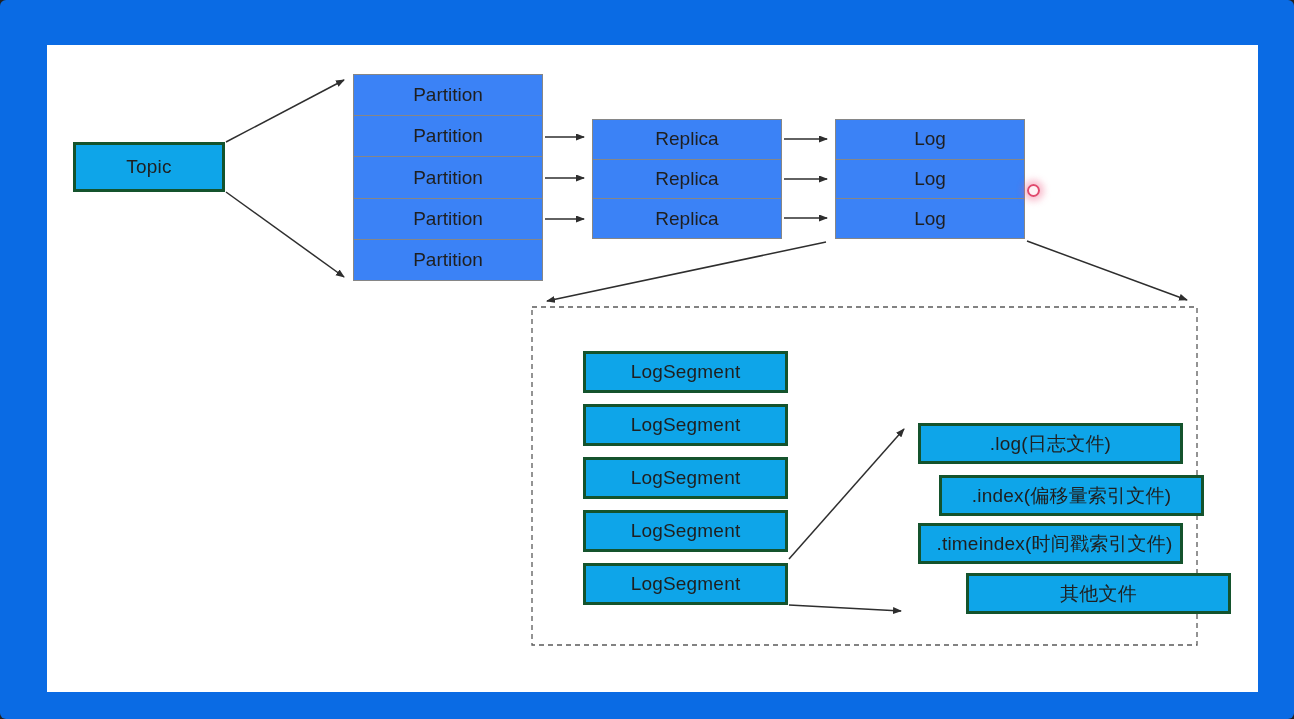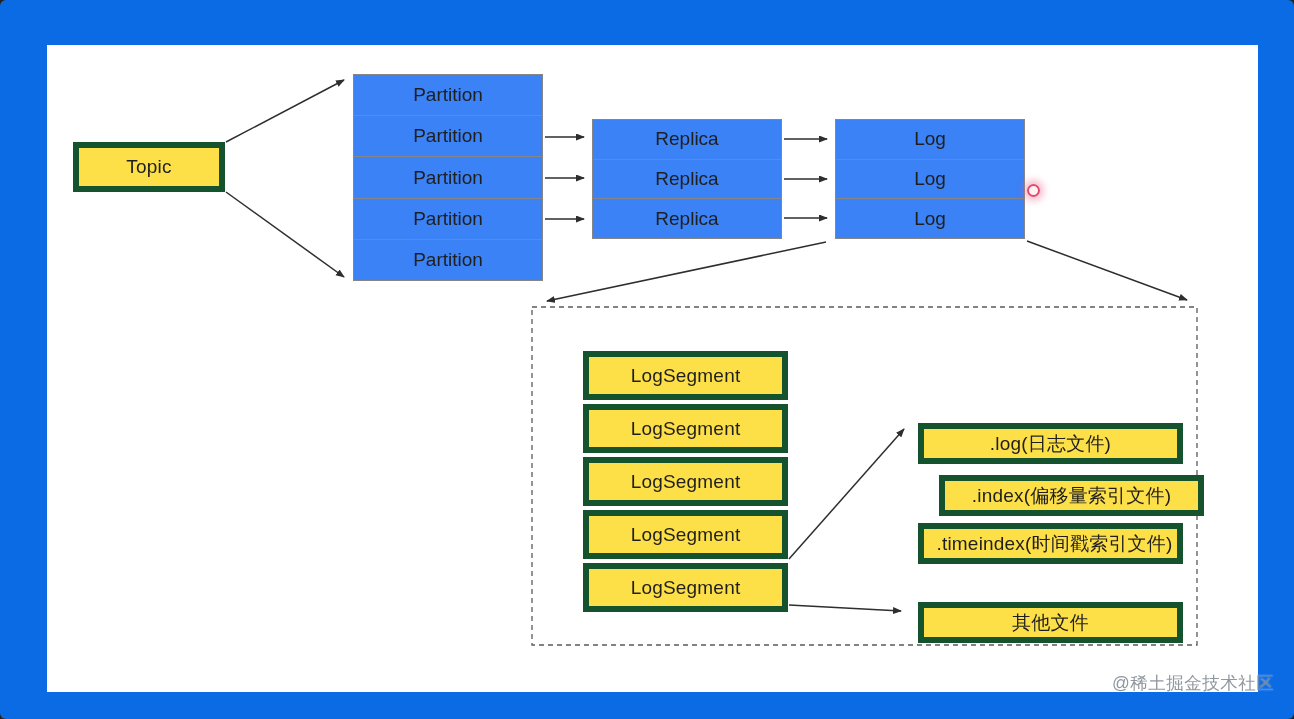--- a/index.html
+++ b/index.html
@@ -8,41 +8,41 @@
     background:#0a6be4;border-radius:6px;
     font-family:"Liberation Sans","DejaVu Sans",sans-serif;
     color:#1f1f1f;
   }
   .canvas{
     position:absolute;left:47px;top:45px;width:1211px;height:647px;
     background:#ffffff;
   }
   .overlay{position:absolute;left:0;top:0;width:1294px;height:719px;pointer-events:none;}
   .box{
-    position:absolute;background:#fde047;border:6px solid #14532d;
+    position:absolute;background:#0ea5e9;border:3px solid #14532d;
     display:flex;align-items:center;justify-content:center;
     font-size:19px;letter-spacing:0.2px;box-sizing:border-box;
   }
   .stack{
     position:absolute;background:#3b82f6;border:1px solid #868686;
     display:flex;flex-direction:column;box-sizing:border-box;
   }
   .stack .row{
     flex:1;display:flex;align-items:center;justify-content:center;
     font-size:19px;border-bottom:1px solid #868686;box-sizing:border-box;
   }
   .stack .row:last-child{border-bottom:none;}
   .topic-box{left:73px;top:142px;width:152px;height:50px;}
   .partition-stack{left:353px;top:74px;width:190px;height:207px;}
   .replica-stack{left:592px;top:119px;width:190px;height:120px;}
   .log-stack{left:835px;top:119px;width:190px;height:120px;text-align:center;}
-  .seg-box{left:583px;width:205px;height:49px;}
+  .seg-box{left:583px;width:205px;height:42px;}
   .seg-0{top:351px;} .seg-1{top:404px;} .seg-2{top:457px;} .seg-3{top:510px;} .seg-4{top:563px;}
   .file-box{left:918px;width:265px;height:41px;font-size:19px;}
-  .file-0{top:423px;} .file-1{top:475px;margin-left:21px;} .file-2{top:523px;padding-left:8px;} .file-3{top:602px;}
+  .file-0{top:423px;} .file-1{top:475px;margin-left:21px;} .file-2{top:523px;padding-left:8px;} .file-3{top:573px;margin-left:48px;}
   .cursor-dot{
     position:absolute;left:1027px;top:184px;width:9px;height:9px;border-radius:50%;
     border:2.5px solid #e04a6e;background:rgba(255,235,240,0.7);
     box-shadow:0 0 7px 4px rgba(238,90,130,0.40);
   }
   .watermark{
     position:absolute;left:1112px;top:671px;width:165px;
     font-size:17.5px;letter-spacing:0.5px;
     color:rgba(125,133,142,0.85);
     text-shadow:0 0 2px rgba(255,255,255,0.5);
@@ -112,14 +112,13 @@
   <div class="box seg-box seg-3">LogSegment</div>
   <div class="box seg-box seg-4">LogSegment</div>
 
   <div class="box file-box file-0">.log(日志文件)</div>
   <div class="box file-box file-1">.index(偏移量索引文件)</div>
   <div class="box file-box file-2">.timeindex(时间戳索引文件)</div>
   <div class="box file-box file-3">其他文件</div>
 
   <div class="cursor-dot"></div>
 
-  <div class="watermark">@稀土掘金技术社区</div>
 </div>
 
 </body></html>

